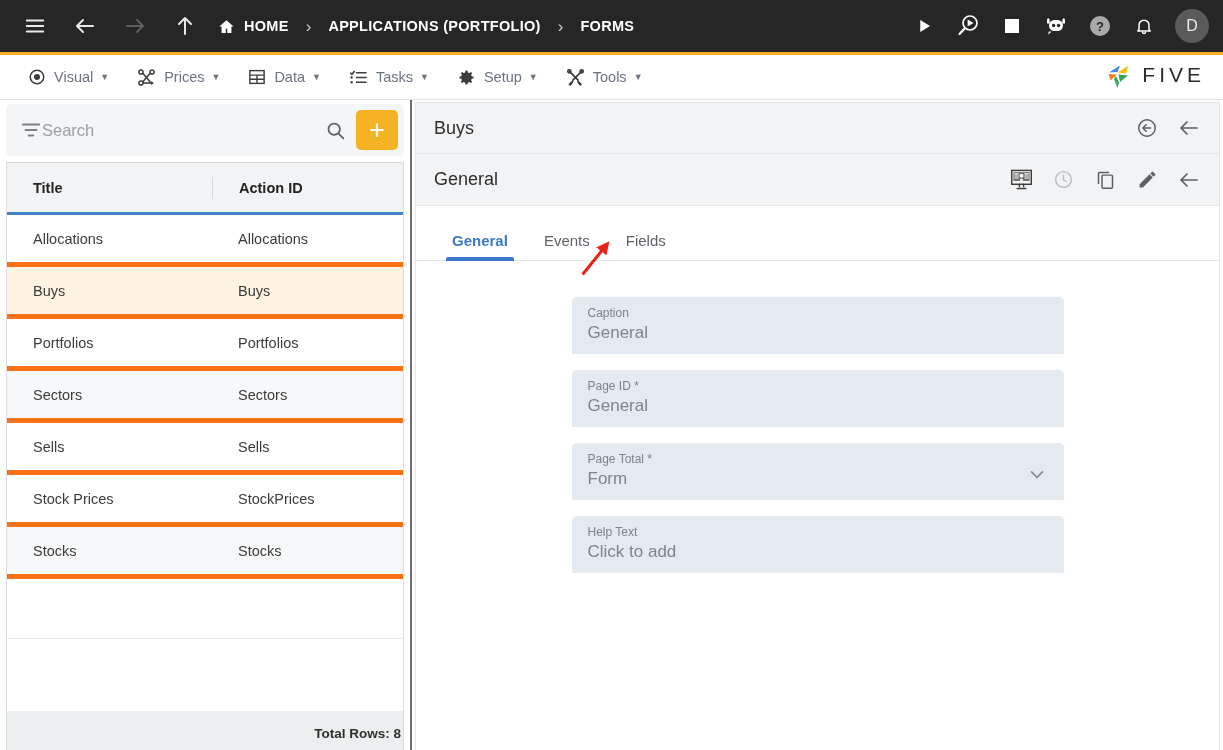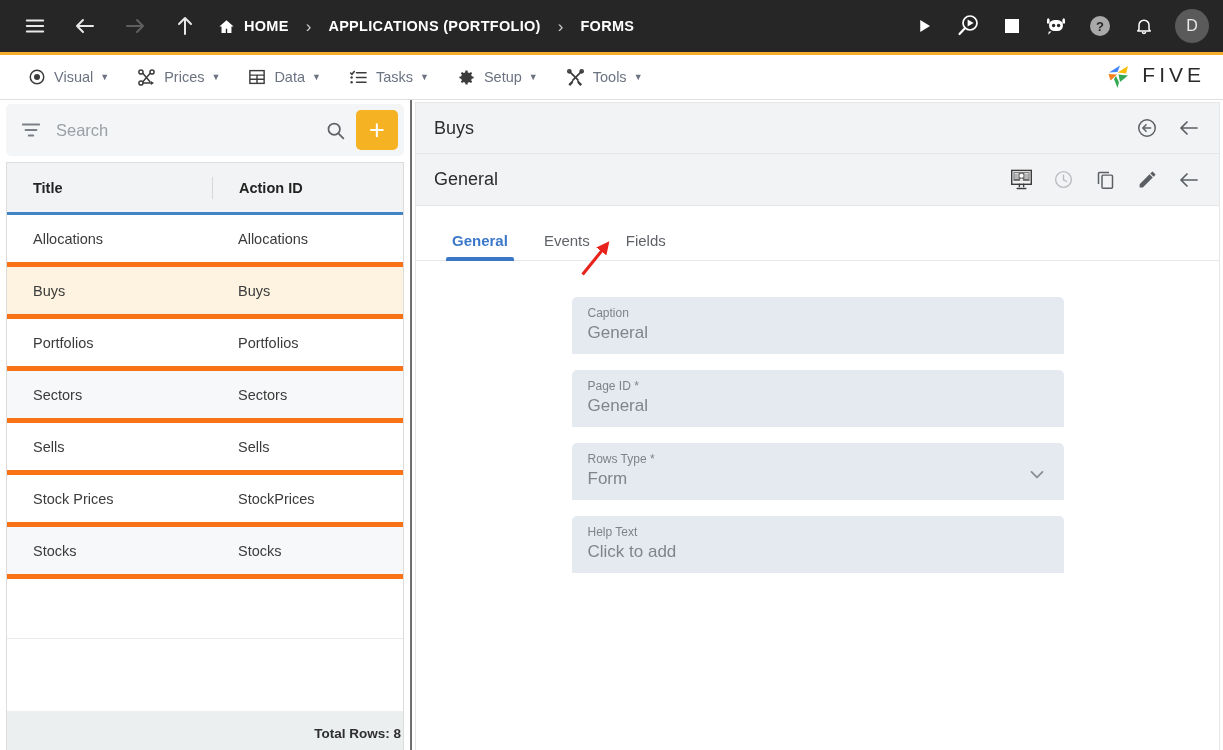--- a/index.html
+++ b/index.html
@@ -131,21 +131,20 @@
     padding: 0 6px 0 14px;
   }
   #searchbar .filter-icon { color: #7b8088; display: flex; }
   #search-input {
     flex: 1;
     border: none;
     background: transparent;
     outline: none;
     font-size: 16.5px;
     color: #3c3c3c;
-    margin-left: 14px;
     font-family: "Liberation Sans", sans-serif;
   }
   #search-input::placeholder { color: #9aa0a6; }
   #search-go { color: #5f6368; display: flex; padding: 0 10px; }
   #add-button {
     width: 42px; height: 40px;
     background: #f5b324;
     border-radius: 5px;
     display: flex; align-items: center; justify-content: center;
     color: #ffffff;
@@ -654,21 +653,21 @@
       <div id="form-area">
         <div class="field">
           <div class="f-label">Caption</div>
           <div class="f-value">General</div>
         </div>
         <div class="field">
           <div class="f-label">Page ID *</div>
           <div class="f-value">General</div>
         </div>
         <div class="field">
-          <div class="f-label">Rows Type *</div>
+          <div class="f-label">Page Total *</div>
           <div class="f-value">Form</div>
           <span class="f-caret">
             <svg width="22" height="22" viewBox="0 0 24 24">
                 <path d="M6 9.5l6 6 6-6" fill="none" stroke="currentColor" stroke-width="2" stroke-linecap="round" stroke-linejoin="round"></path>
               </svg>
           </span>
         </div>
         <div class="field">
           <div class="f-label">Help Text</div>
           <div class="f-value">Click to add</div>

